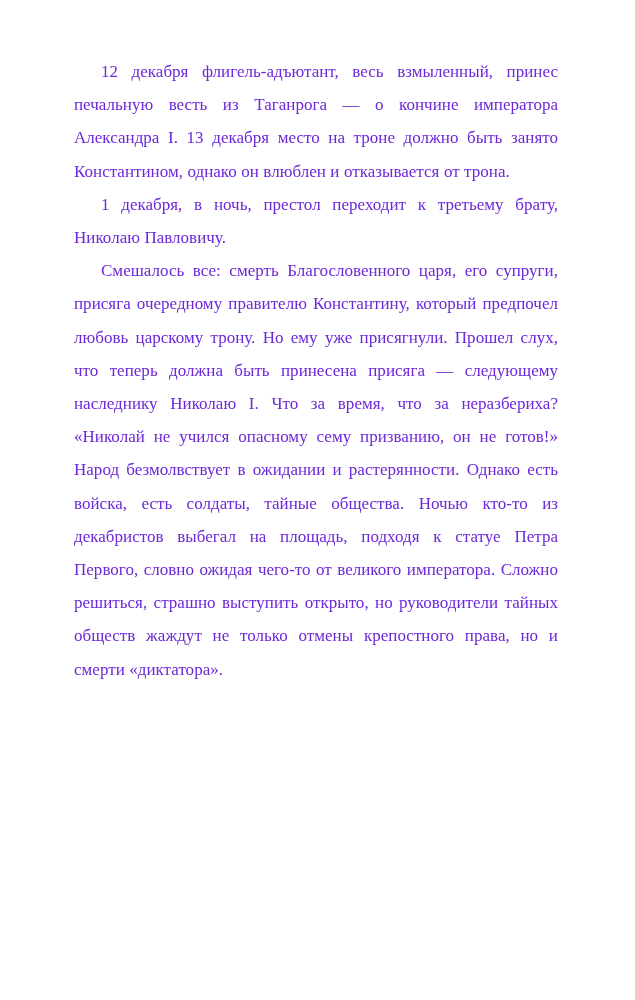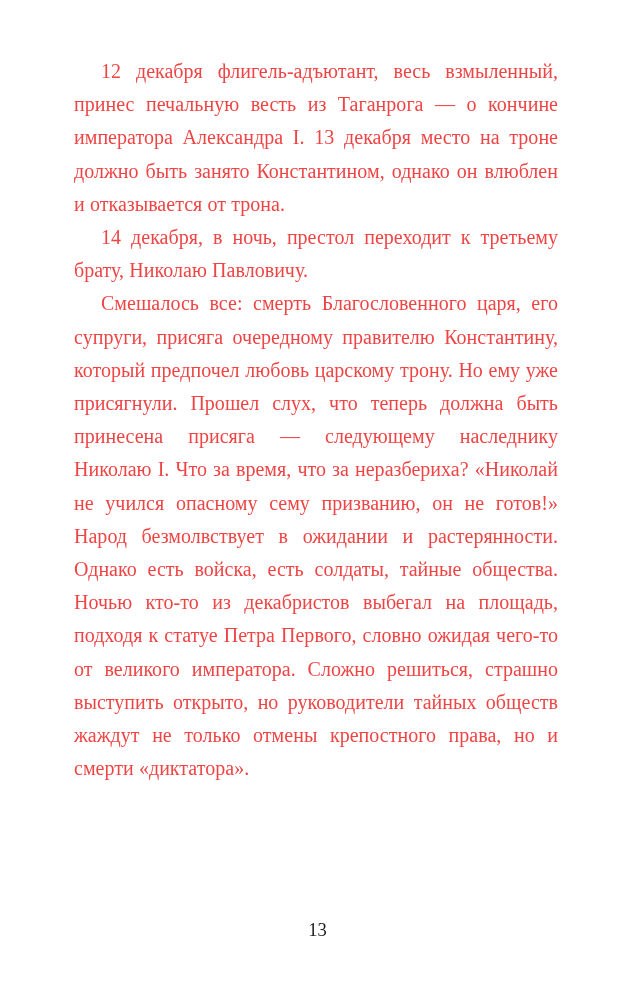--- a/index.html
+++ b/index.html
@@ -32,25 +32,25 @@
     left: 74px;
     top: 55px;
     width: 484px;
   }
 
   .para {
     margin: 0;
     text-indent: 27px;
     text-align: justify;
     text-justify: inter-word;
-    font-size: 20px;
+    font-size: 17px;
     line-height: 33.2px;
     letter-spacing: 0.02px;
     word-spacing: 0.2px;
-    color: #ef4444;
+    color: #6d28d9;
     hyphens: manual;
   }
 
   
   .para:last-of-type { }
 
   #page-number {
     position: absolute;
     left: 0;
     top: 918px;
@@ -62,19 +62,18 @@
     font-family: "Liberation Serif", "DejaVu Serif", serif;
   }
 </style>
 </head>
 <body>
 
 <div id="page">
 
   <div id="text-block">
     <p class="para">12 декабря флигель-адъютант, весь взмыленный, принес печальную весть из Таганрога — о кончине императора Александра I. 13 декабря место на троне должно быть занято Константином, однако он влюблен и отказывается от трона.</p>
-    <p class="para">14 декабря, в ночь, престол переходит к третьему брату, Николаю Павловичу.</p>
+    <p class="para">1 декабря, в ночь, престол переходит к третьему брату, Николаю Павловичу.</p>
     <p class="para">Смешалось все: смерть Благословенного царя, его супруги, присяга очередному правителю Константину, который предпочел любовь царскому трону. Но ему уже присягнули. Прошел слух, что теперь должна быть принесена присяга — следующему наследнику Николаю I. Что за время, что за неразбериха? «Николай не учился опасному сему призванию, он не готов!» Народ безмолвствует в ожидании и растерянности. Однако есть войска, есть солдаты, тайные общества. Ночью кто-то из декабристов выбегал на площадь, подходя к статуе Петра Первого, словно ожидая чего-то от великого императора. Сложно решиться, страшно выступить открыто, но руководители тайных обществ жаждут не только отмены крепостного права, но и смерти «диктатора».</p>
   </div>
 
-  <div id="page-number">13</div>
 
 </div>
 
 </body></html>

